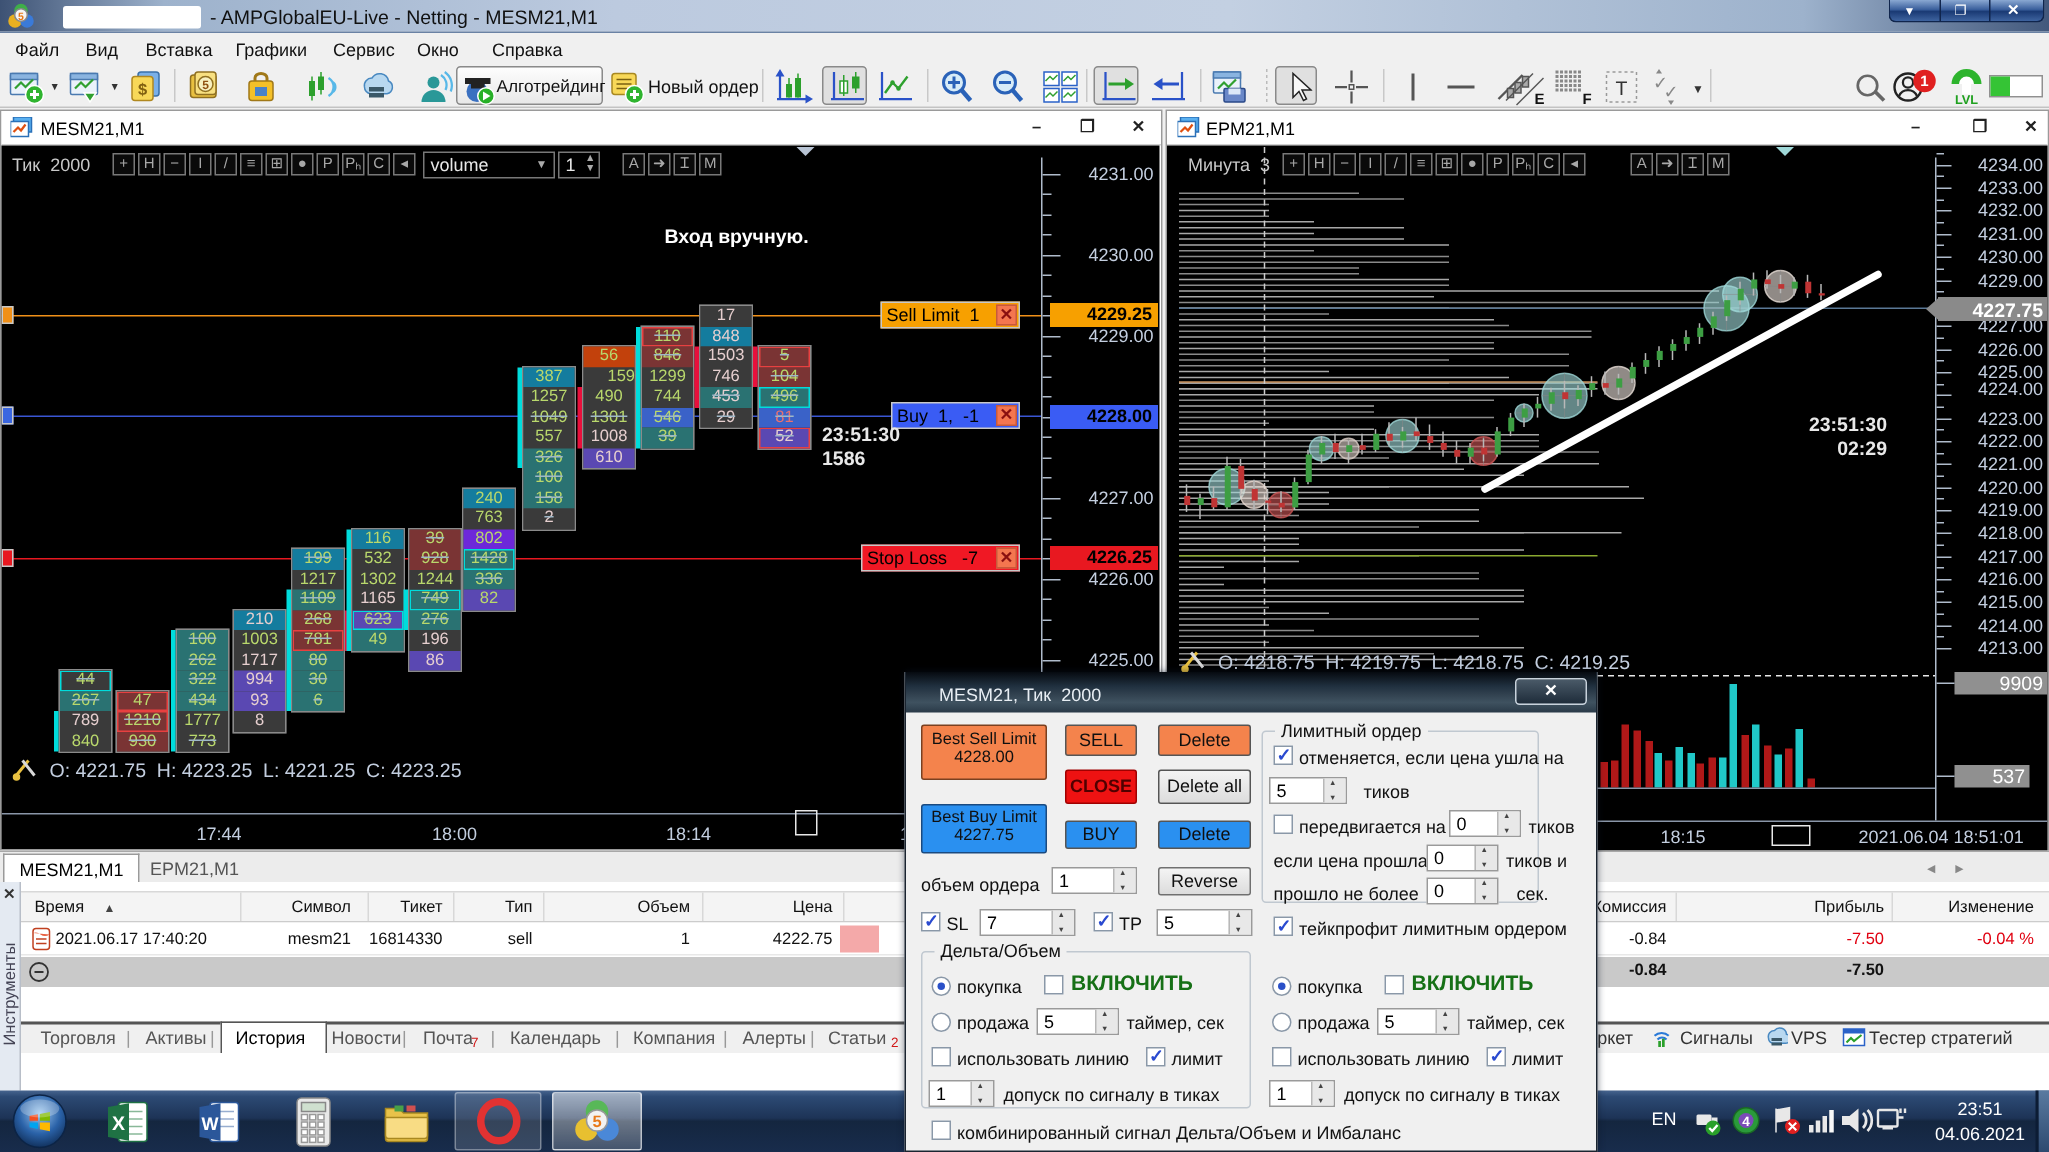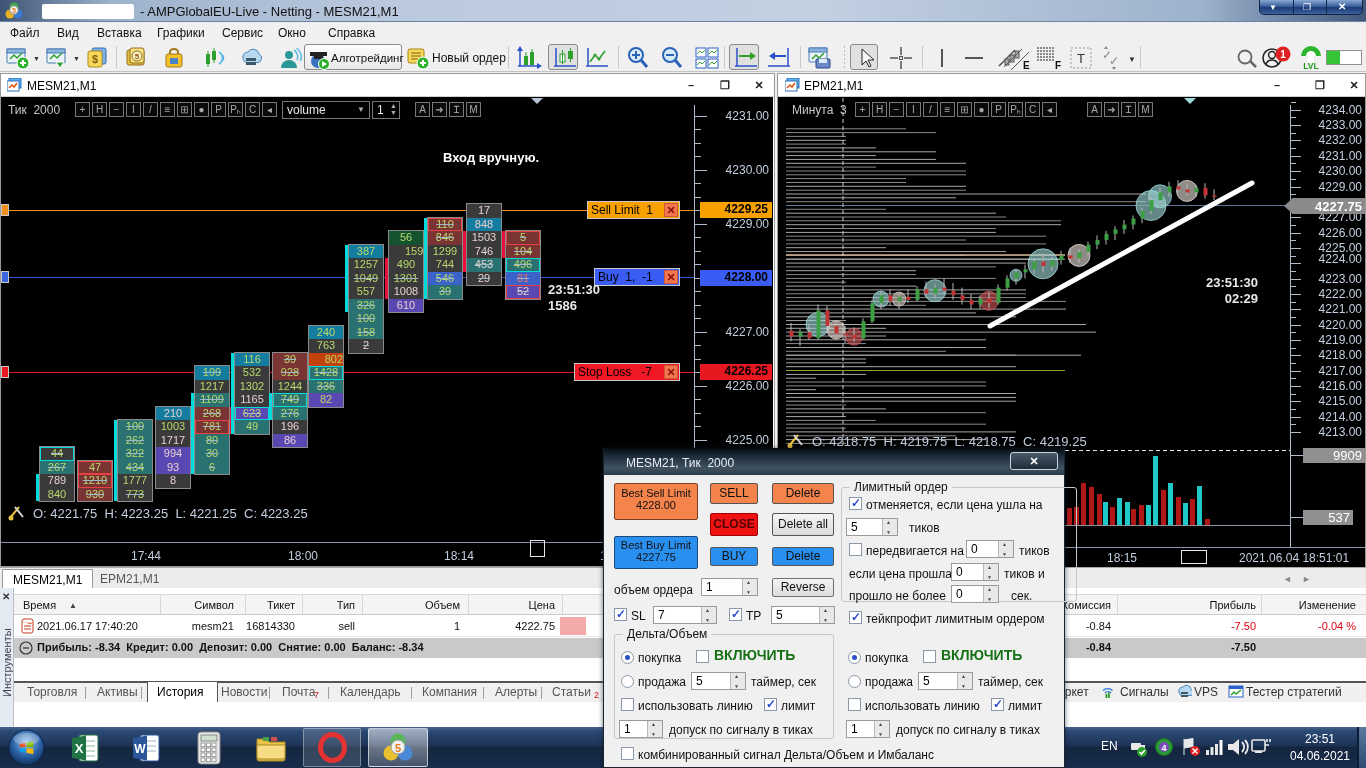--- a/index.html
+++ b/index.html
@@ -430,38 +430,38 @@
 <div class="clc" style="top:27.00px;background:#3a3a3a;color:#b9d86c;">1244</div>
 <div class="clc" style="top:40.50px;background:#2a7272;color:#b9d86c;box-shadow:inset 0 0 0 1px #00dcdc;"><s>749</s></div>
 <div class="clc" style="top:54.00px;background:#2a7272;color:#b9d86c;"><s>276</s></div>
 <div class="clc" style="top:67.50px;background:#3a3a3a;color:#e6cfcf;">196</div>
 <div class="clc" style="top:81.00px;background:#5a48b2;color:#e6cfcf;">86</div>
 </div>
 <div style="position:absolute;left:268px;top:296.25px;width:3px;height:27.0px;background:#00dcdc"></div>
 <div class="clcol" style="left:307px;top:227.75px;width:36px;height:83px">
 <div class="clc" style="top:0.00px;background:#147c9e;color:#b9d86c;">240</div>
 <div class="clc" style="top:13.50px;background:#3a3a3a;color:#b9d86c;">763</div>
-<div class="clc" style="top:27.00px;background:#c2410c;color:#b9d86c;text-align:right;">802</div>
+<div class="clc" style="top:27.00px;background:#6d28d9;color:#b9d86c;">802</div>
 <div class="clc" style="top:40.50px;background:#2a7272;color:#b9d86c;box-shadow:inset 0 0 0 1px #00dcdc;"><s>1428</s></div>
 <div class="clc" style="top:54.00px;background:#2a7272;color:#b9d86c;"><s>336</s></div>
 <div class="clc" style="top:67.50px;background:#5a48b2;color:#b9d86c;">82</div>
 </div>
 <div class="clcol" style="left:347px;top:146.75px;width:36px;height:110px">
 <div class="clc" style="top:0.00px;background:#147c9e;color:#b9d86c;">387</div>
 <div class="clc" style="top:13.50px;background:#3a3a3a;color:#b9d86c;">1257</div>
 <div class="clc" style="top:27.00px;background:#3a3a3a;color:#b9d86c;"><s>1049</s></div>
 <div class="clc" style="top:40.50px;background:#3a3a3a;color:#b9d86c;">557</div>
 <div class="clc" style="top:54.00px;background:#2a7272;color:#b9d86c;"><s>326</s></div>
 <div class="clc" style="top:67.50px;background:#2a7272;color:#b9d86c;"><s>100</s></div>
 <div class="clc" style="top:81.00px;background:#2a7272;color:#b9d86c;"><s>158</s></div>
 <div class="clc" style="top:94.50px;background:#3a3a3a;color:#e6cfcf;"><s>2</s></div>
 </div>
 <div style="position:absolute;left:344px;top:147.75px;width:3px;height:67.5px;background:#00dcdc"></div>
 <div class="clcol" style="left:387px;top:133.25px;width:36px;height:83px">
-<div class="clc" style="top:0.00px;background:#14532d;color:#b9d86c;">56</div>
+<div class="clc" style="top:0.00px;background:#c2410c;color:#b9d86c;">56</div>
 <div class="clc" style="top:13.50px;background:#3a3a3a;color:#b9d86c;padding-left:16px;">159</div>
 <div class="clc" style="top:27.00px;background:#3a3a3a;color:#b9d86c;">490</div>
 <div class="clc" style="top:40.50px;background:#3a3a3a;color:#b9d86c;"><s>1301</s></div>
 <div class="clc" style="top:54.00px;background:#3a3a3a;color:#e6cfcf;">1008</div>
 <div class="clc" style="top:67.50px;background:#5a48b2;color:#e6cfcf;">610</div>
 </div>
 <div style="position:absolute;left:384px;top:161.25px;width:3px;height:40.5px;background:#e8103c"></div>
 <div class="clcol" style="left:426px;top:119.75px;width:36px;height:83px">
 <div class="clc" style="top:0.00px;background:#7a3434;color:#b9d86c;box-shadow:inset 0 0 0 1px #e84040;"><s>110</s></div>
 <div class="clc" style="top:13.50px;background:#7a3434;color:#b9d86c;"><s>846</s></div>
@@ -969,21 +969,20 @@
         <div class="abs" style="left:546px;top:2px;width:26px;height:18px;background:#f4a9a9"></div>
         <span style="right:255px;top:5px">-0.84</span>
         <span style="right:110px;top:5px;color:#e00010">-7.50</span>
         <span style="right:10px;top:5px;color:#e00010">-0.04 %</span>
       </div>
 <div class="sumrow" style="top:50px">
         <svg class="abs" style="left:5px;top:3px" width="14" height="14" viewBox="0 0 14 14">
           <circle cx="7" cy="7" r="6" fill="none" stroke="#333" stroke-width="1.2"></circle>
           <line x1="4" y1="7" x2="10" y2="7" stroke="#333" stroke-width="1.2"></line>
         </svg>
-        <span style="left:23px;top:3px;font-weight:bold">Прибыль: -8.34&nbsp;&nbsp;Кредит: 0.00&nbsp;&nbsp;Депозит: 0.00&nbsp;&nbsp;Снятие: 0.00&nbsp;&nbsp;Баланс: -8.34</span>
         <span style="right:255px;top:3px;font-weight:bold">-0.84</span>
         <span style="right:110px;top:3px;font-weight:bold">-7.50</span>
       </div>
 <div id="btabs">
 <div class="abs" style="left:0;top:0px;width:1352px;height:2px;background:#555"></div>
 <span class="t" style="left:13px">Торговля</span>
 <span class="t" style="left:83px">Активы</span>
 <div class="abs" style="left:133px;top:0px;width:71px;height:21px;background:#fff;border:1px solid #555;border-bottom:0"></div>
 <span class="t" style="left:143px;color:#000">История</span>
 <span class="t" style="left:207px">Новости</span>
@@ -1072,21 +1071,21 @@
 <div class="rd" style="left:244px;top:227px"></div>
       <div class="dlbl" style="left:261px;top:227px">продажа</div>
 <div class="spin" style="left:314px;top:224px;width:55px;height:18px">5<span class="ud"></span></div>
 <div class="dlbl" style="left:374px;top:227px">таймер, сек</div>
 <div class="cb" style="left:244px;top:250px"></div>
       <div class="dlbl" style="left:261px;top:251px">использовать линию</div>
 <div class="cb ck" style="left:387px;top:250px"></div>
       <div class="dlbl" style="left:404px;top:251px">лимит</div>
 <div class="spin" style="left:242px;top:272px;width:44px;height:18px">1<span class="ud"></span></div>
 <div class="dlbl" style="left:292px;top:275px">допуск по сигналу в тиках</div>
-<div class="grp" style="left:237px;top:39px;width:236px;height:115px">
+<div class="grp" style="left:237px;top:39px;width:185px;height:115px">
         <span class="gt">Лимитный ордер</span>
       </div>
 <div class="cb ck" style="left:245px;top:49px"></div>
       <div class="dlbl" style="left:262px;top:50px">отменяется, если цена ушла на</div>
 <div class="spin" style="left:242px;top:70px;width:52px;height:18px">5<span class="ud"></span></div>
 <div class="dlbl" style="left:305px;top:73px">тиков</div>
 <div class="cb" style="left:245px;top:95px"></div>
       <div class="dlbl" style="left:262px;top:96px">передвигается на</div>
 <div class="spin" style="left:362px;top:92px;width:48px;height:18px">0<span class="ud"></span></div>
 <div class="dlbl" style="left:415px;top:96px">тиков</div>

